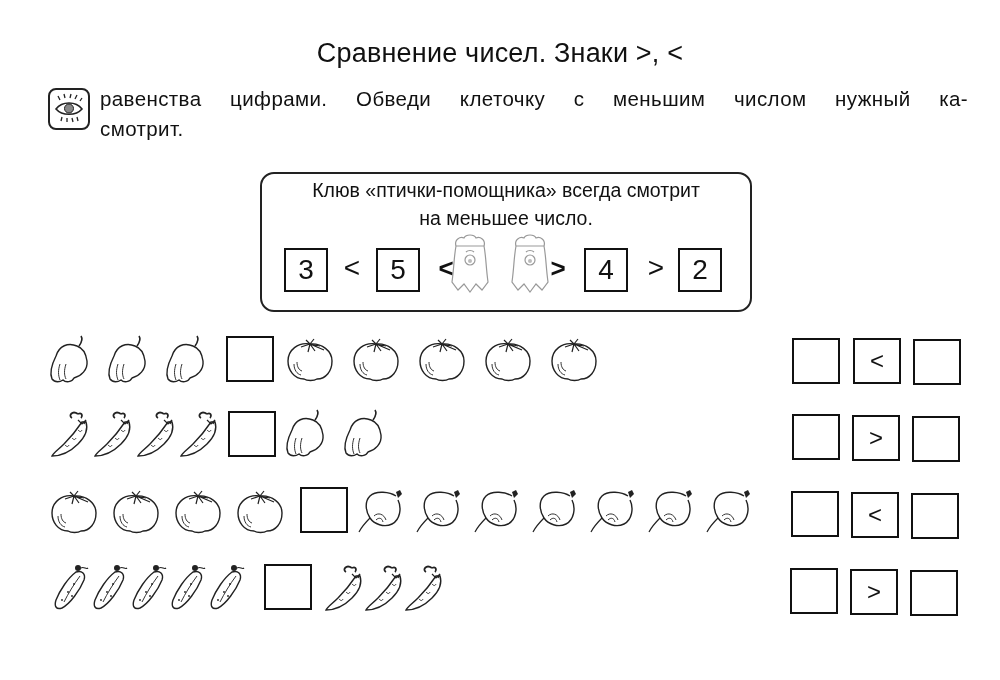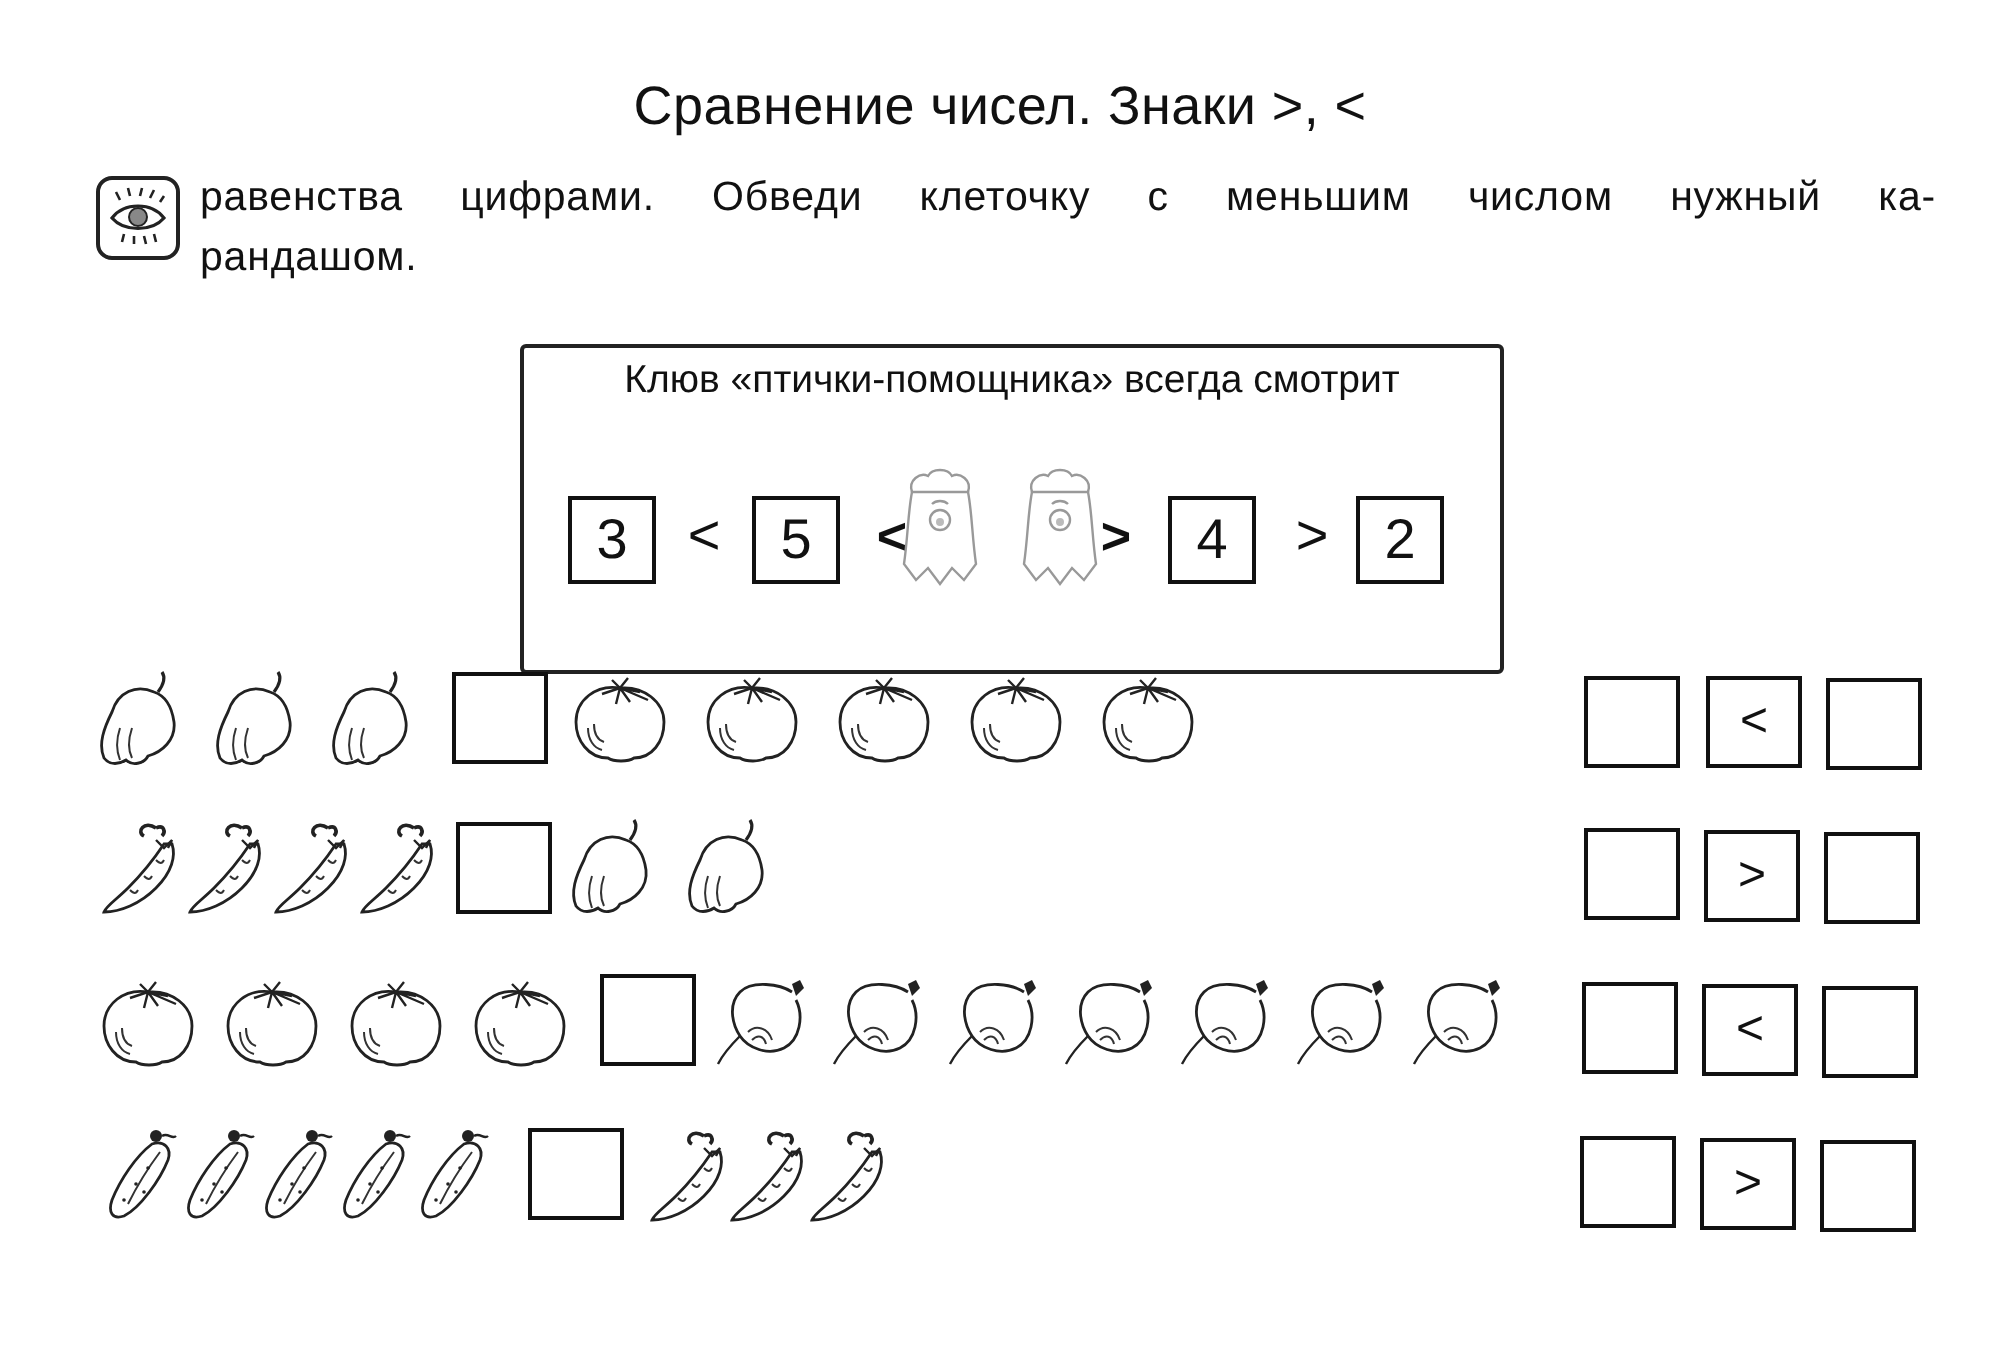--- a/index.html
+++ b/index.html
@@ -7,22 +7,22 @@
          font-family: "Liberation Sans", "DejaVu Sans", sans-serif; color: #111; }
   .abs { position: absolute; }
   .title { left: 0; width: 1000px; top: 38px; text-align: center;
            font-weight: normal; font-size: 27px; letter-spacing: 0.2px; }
   .eye-box { left: 48px; top: 88px; width: 42px; height: 42px; border: 2px solid #222;
              border-radius: 8px; box-sizing: border-box; }
   .instr { left: 100px; top: 84px; width: 868px; font-size: 20.5px; line-height: 30px;
            text-align: justify; letter-spacing: 0.4px; word-spacing: 3px; }
   .instr .line { display: block; white-space: nowrap; }
   .instr .line.j { text-align: justify; text-align-last: justify; }
-  .rule-box { left: 260px; top: 172px; width: 492px; height: 165px; border: 2.5px solid #222;
-              border-radius: 3px; box-sizing: border-box; }
+  .rule-box { left: 260px; top: 172px; width: 492px; height: 140px; border: 2.5px solid #222;
+              border-radius: 14px; box-sizing: border-box; }
   .rule-text { left: 0; width: 100%; top: 2px; text-align: center; font-size: 19.5px; line-height: 28px; }
   .num-box { border: 2px solid #111; box-sizing: border-box; width: 44px; height: 44px;
              font-size: 28px; line-height: 40px; text-align: center; }
   .sign { font-size: 28px; line-height: 40px; text-align: center; width: 28px; }
   .sign-bold { font-size: 26px; font-weight: bold; line-height: 40px; }
   .answer-box { border: 2px solid #111; box-sizing: border-box; width: 48px; height: 46px; }
   .answer-box .s { display: block; text-align: center; font-size: 24px; line-height: 42px; }
   .item { width: 52px; height: 52px; }
   .blank { border: 2.5px solid #111; box-sizing: border-box; width: 48px; height: 46px; }
   svg { display: block; }
@@ -82,26 +82,27 @@
   <svg width="38" height="38" viewBox="0 0 38 38">
     <path d="M6 19 C12 11 26 11 32 19 C26 26 12 26 6 19 Z" fill="none" stroke="#222" stroke-width="1.6"></path>
     <circle cx="19" cy="18.5" r="4.5" fill="#888" stroke="#222" stroke-width="1"></circle>
     <path d="M10 10 L8 6 M15 8 L14 4 M20 8 L21 4 M25 9 L27 5 M30 11 L32 8" stroke="#222" stroke-width="1.3"></path>
     <path d="M12 27 L11 31 M17 28 L17 32 M22 28 L23 32 M27 27 L28 31" stroke="#222" stroke-width="1.3"></path>
   </svg>
 </div>
 
 <div class="abs instr">
   <span class="line j">равенства цифрами. Обведи клеточку с меньшим числом нужный ка-</span>
-  <span class="line">рандашом.</span>
+  <span class="line">смотрит.</span>
 </div>
 
 <div class="abs rule-box">
   <div class="abs rule-text">
     <div>Клюв «птички-помощника» всегда смотрит</div>
+    <div>на меньшее число.</div>
   </div>
   <div class="abs num-box" style="left:22px; top:74px;">3</div>
   <div class="abs sign" style="left:76px; top:74px;">&lt;</div>
   <div class="abs num-box" style="left:114px; top:74px;">5</div>
   <div class="abs sign sign-bold" style="left:176px; top:74px; width:16px;">&lt;</div>
   <div class="abs" style="left:186px; top:58px;">
     <svg width="44" height="64">
         <use href="#sym-bird"></use>
       </svg>
   </div>

